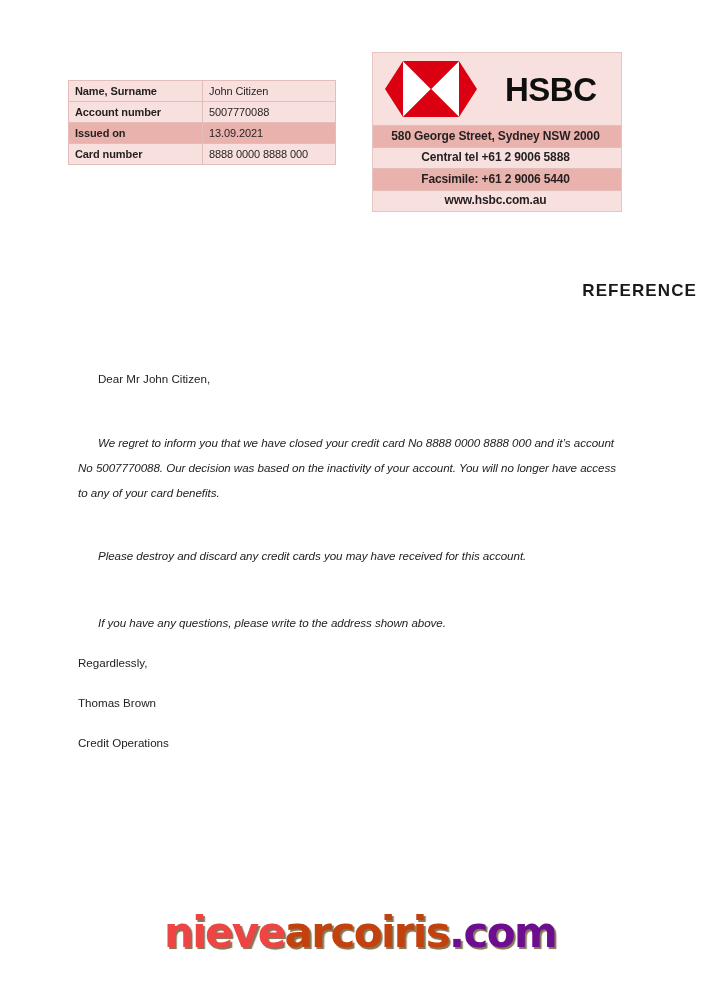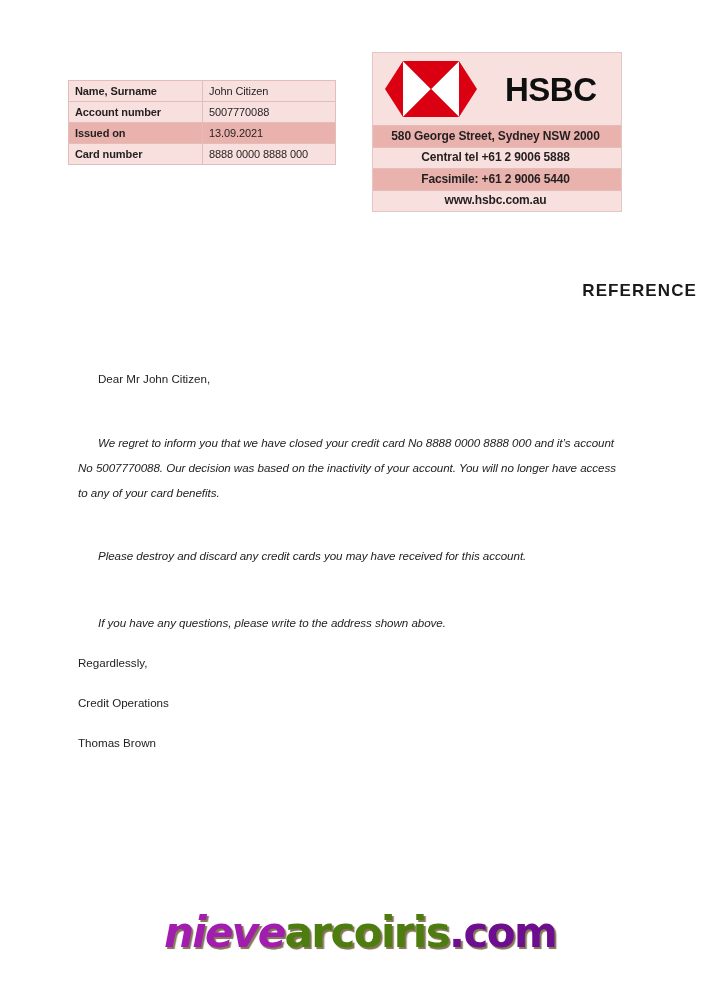--- a/index.html
+++ b/index.html
@@ -175,22 +175,22 @@
     letter-spacing: -1.6px;
     line-height: 1;
     white-space: nowrap;
   }
   .wm-part {
     display: inline;
     text-shadow:
        1.6px 1.6px 0 rgba(90,70,20,0.55),
        2.4px 2.4px 1px rgba(60,45,10,0.35);
   }
-  .wm-1 { color: #a21caf; font-style: italic; }
-  .wm-2 { color: #4d7c0f; }
+  .wm-1 { color: #ef4444; }
+  .wm-2 { color: #c2410c; }
   .wm-3 { color: #6d0d8f; }
 </style>
 </head>
 <body>
 
 <div class="page">
 
   <div class="header-zone">
 
     <table class="cust-table">
@@ -241,21 +241,21 @@
 
   <div class="letter">
     <p class="salutation">Dear Mr John Citizen,</p>
     <p class="para p1">We regret to inform you that we have closed your credit card No 8888 0000 8888 000 and it’s account No 5007770088. Our decision was based on the inactivity of your account. You will no longer have access to any of your card benefits.</p>
     <p class="para">Please destroy and discard any credit cards you may have received for this account.</p>
     <p class="para p-last">If you have any questions, please write to the address shown above.</p>
   </div>
 
   <div class="signoff">
     <div>Regardlessly,</div>
+    <div>Thomas Brown</div>
     <div>Credit Operations</div>
-    <div>Thomas Brown</div>
   </div>
 
   <div class="watermark">
     <span class="wm-part wm-1">nieve</span><span class="wm-part wm-2">arcoiris</span><span class="wm-part wm-3">.com</span>
   </div>
 
 </div>
 
 </body></html>

